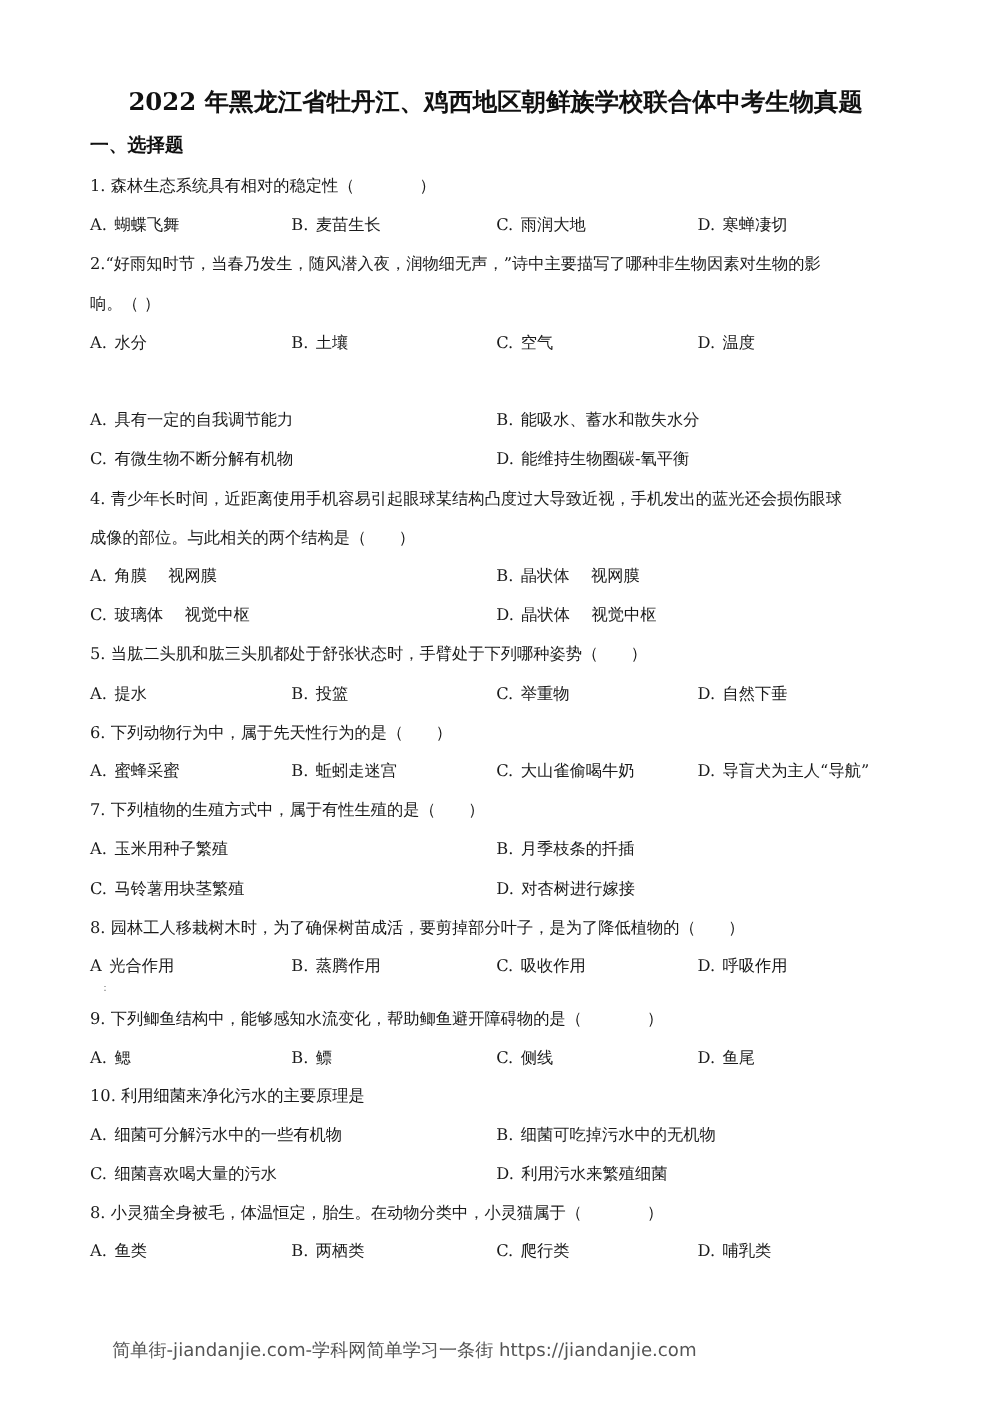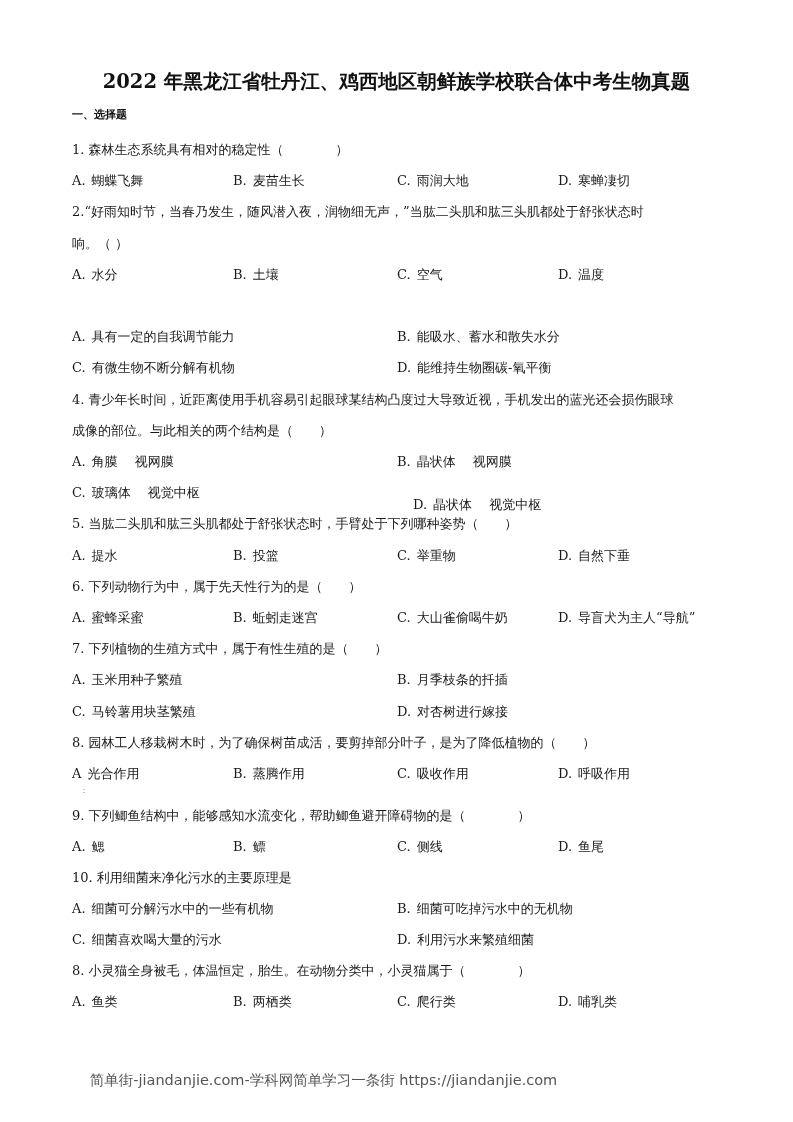--- a/index.html
+++ b/index.html
@@ -30,21 +30,21 @@
       font-size: 19.5px;
       font-weight: bold;
       letter-spacing: 0px;
       color: #111;
       white-space: nowrap;
     }
     .section-heading {
       position: absolute;
       left: 72px;
       top: 107px;
-      font-size: 11px;
+      font-size: 15px;
       font-weight: bold;
       color: #111;
     }
     .line {
       position: absolute;
       left: 72px;
       font-size: 13px;
       line-height: 18px;
       color: #1a1a1a;
       white-space: nowrap;
@@ -95,42 +95,42 @@
   <div class="line" style="top:141px;">
     <span>1.</span>
     <span>森林生态系统具有相对的稳定性（　　　　）</span>
   </div>
   <div class="opt col-a" style="top:172px;"><span class="letter">A.</span><span>蝴蝶飞舞</span></div>
   <div class="opt col-b" style="top:172px;"><span class="letter">B.</span><span>麦苗生长</span></div>
   <div class="opt col-c" style="top:172px;"><span class="letter">C.</span><span>雨润大地</span></div>
   <div class="opt col-d" style="top:172px;"><span class="letter">D.</span><span>寒蝉凄切</span></div>
 
   <div class="line" style="top:203px;">
-    <span>2.</span><span>“好雨知时节，当春乃发生，随风潜入夜，润物细无声，”当肱二头肌和肱三头肌都处于舒张状态时</span>
+    <span>2.</span><span>“好雨知时节，当春乃发生，随风潜入夜，润物细无声，”诗中主要描写了哪种非生物因素对生物的影</span>
   </div>
   <div class="line" style="top:235px;">响。（ ）</div>
   <div class="opt col-a" style="top:266px;"><span class="letter">A.</span><span>水分</span></div>
   <div class="opt col-b" style="top:266px;"><span class="letter">B.</span><span>土壤</span></div>
   <div class="opt col-c" style="top:266px;"><span class="letter">C.</span><span>空气</span></div>
   <div class="opt col-d" style="top:266px;"><span class="letter">D.</span><span>温度</span></div>
 
   <div class="opt col-a" style="top:328px;"><span class="letter">A.</span><span>具有一定的自我调节能力</span></div>
   <div class="opt col-half-b" style="top:328px;"><span class="letter">B.</span><span>能吸水、蓄水和散失水分</span></div>
   <div class="opt col-a" style="top:359px;"><span class="letter">C.</span><span>有微生物不断分解有机物</span></div>
   <div class="opt col-half-b" style="top:359px;"><span class="letter">D.</span><span>能维持生物圈碳-氧平衡</span></div>
 
   <div class="line" style="top:391px;">
     <span>4.</span>
     <span>青少年长时间，近距离使用手机容易引起眼球某结构凸度过大导致近视，手机发出的蓝光还会损伤眼球</span>
   </div>
   <div class="line" style="top:422px;">成像的部位。与此相关的两个结构是（　　）</div>
   <div class="opt col-a" style="top:453px;"><span class="letter">A.</span><span>角膜　 视网膜</span></div>
   <div class="opt col-half-b" style="top:453px;"><span class="letter">B.</span><span>晶状体　 视网膜</span></div>
   <div class="opt col-a" style="top:484px;text-align:center;"><span class="letter">C.</span><span>玻璃体　 视觉中枢</span></div>
-  <div class="opt col-half-b" style="top:496px;margin-left:16px;"><span class="letter">D.</span><span>晶状体　 视觉中枢</span></div>
+  <div class="opt col-half-b" style="top:484px;"><span class="letter">D.</span><span>晶状体　 视觉中枢</span></div>
 
   <div class="line" style="top:515px;">
     <span>5.</span>
     <span>当肱二头肌和肱三头肌都处于舒张状态时，手臂处于下列哪种姿势（　　）</span>
   </div>
   <div class="opt col-a" style="top:547px;"><span class="letter">A.</span><span>提水</span></div>
   <div class="opt col-b" style="top:547px;"><span class="letter">B.</span><span>投篮</span></div>
   <div class="opt col-c" style="top:547px;"><span class="letter">C.</span><span>举重物</span></div>
   <div class="opt col-d" style="top:547px;"><span class="letter">D.</span><span>自然下垂</span></div>
 

